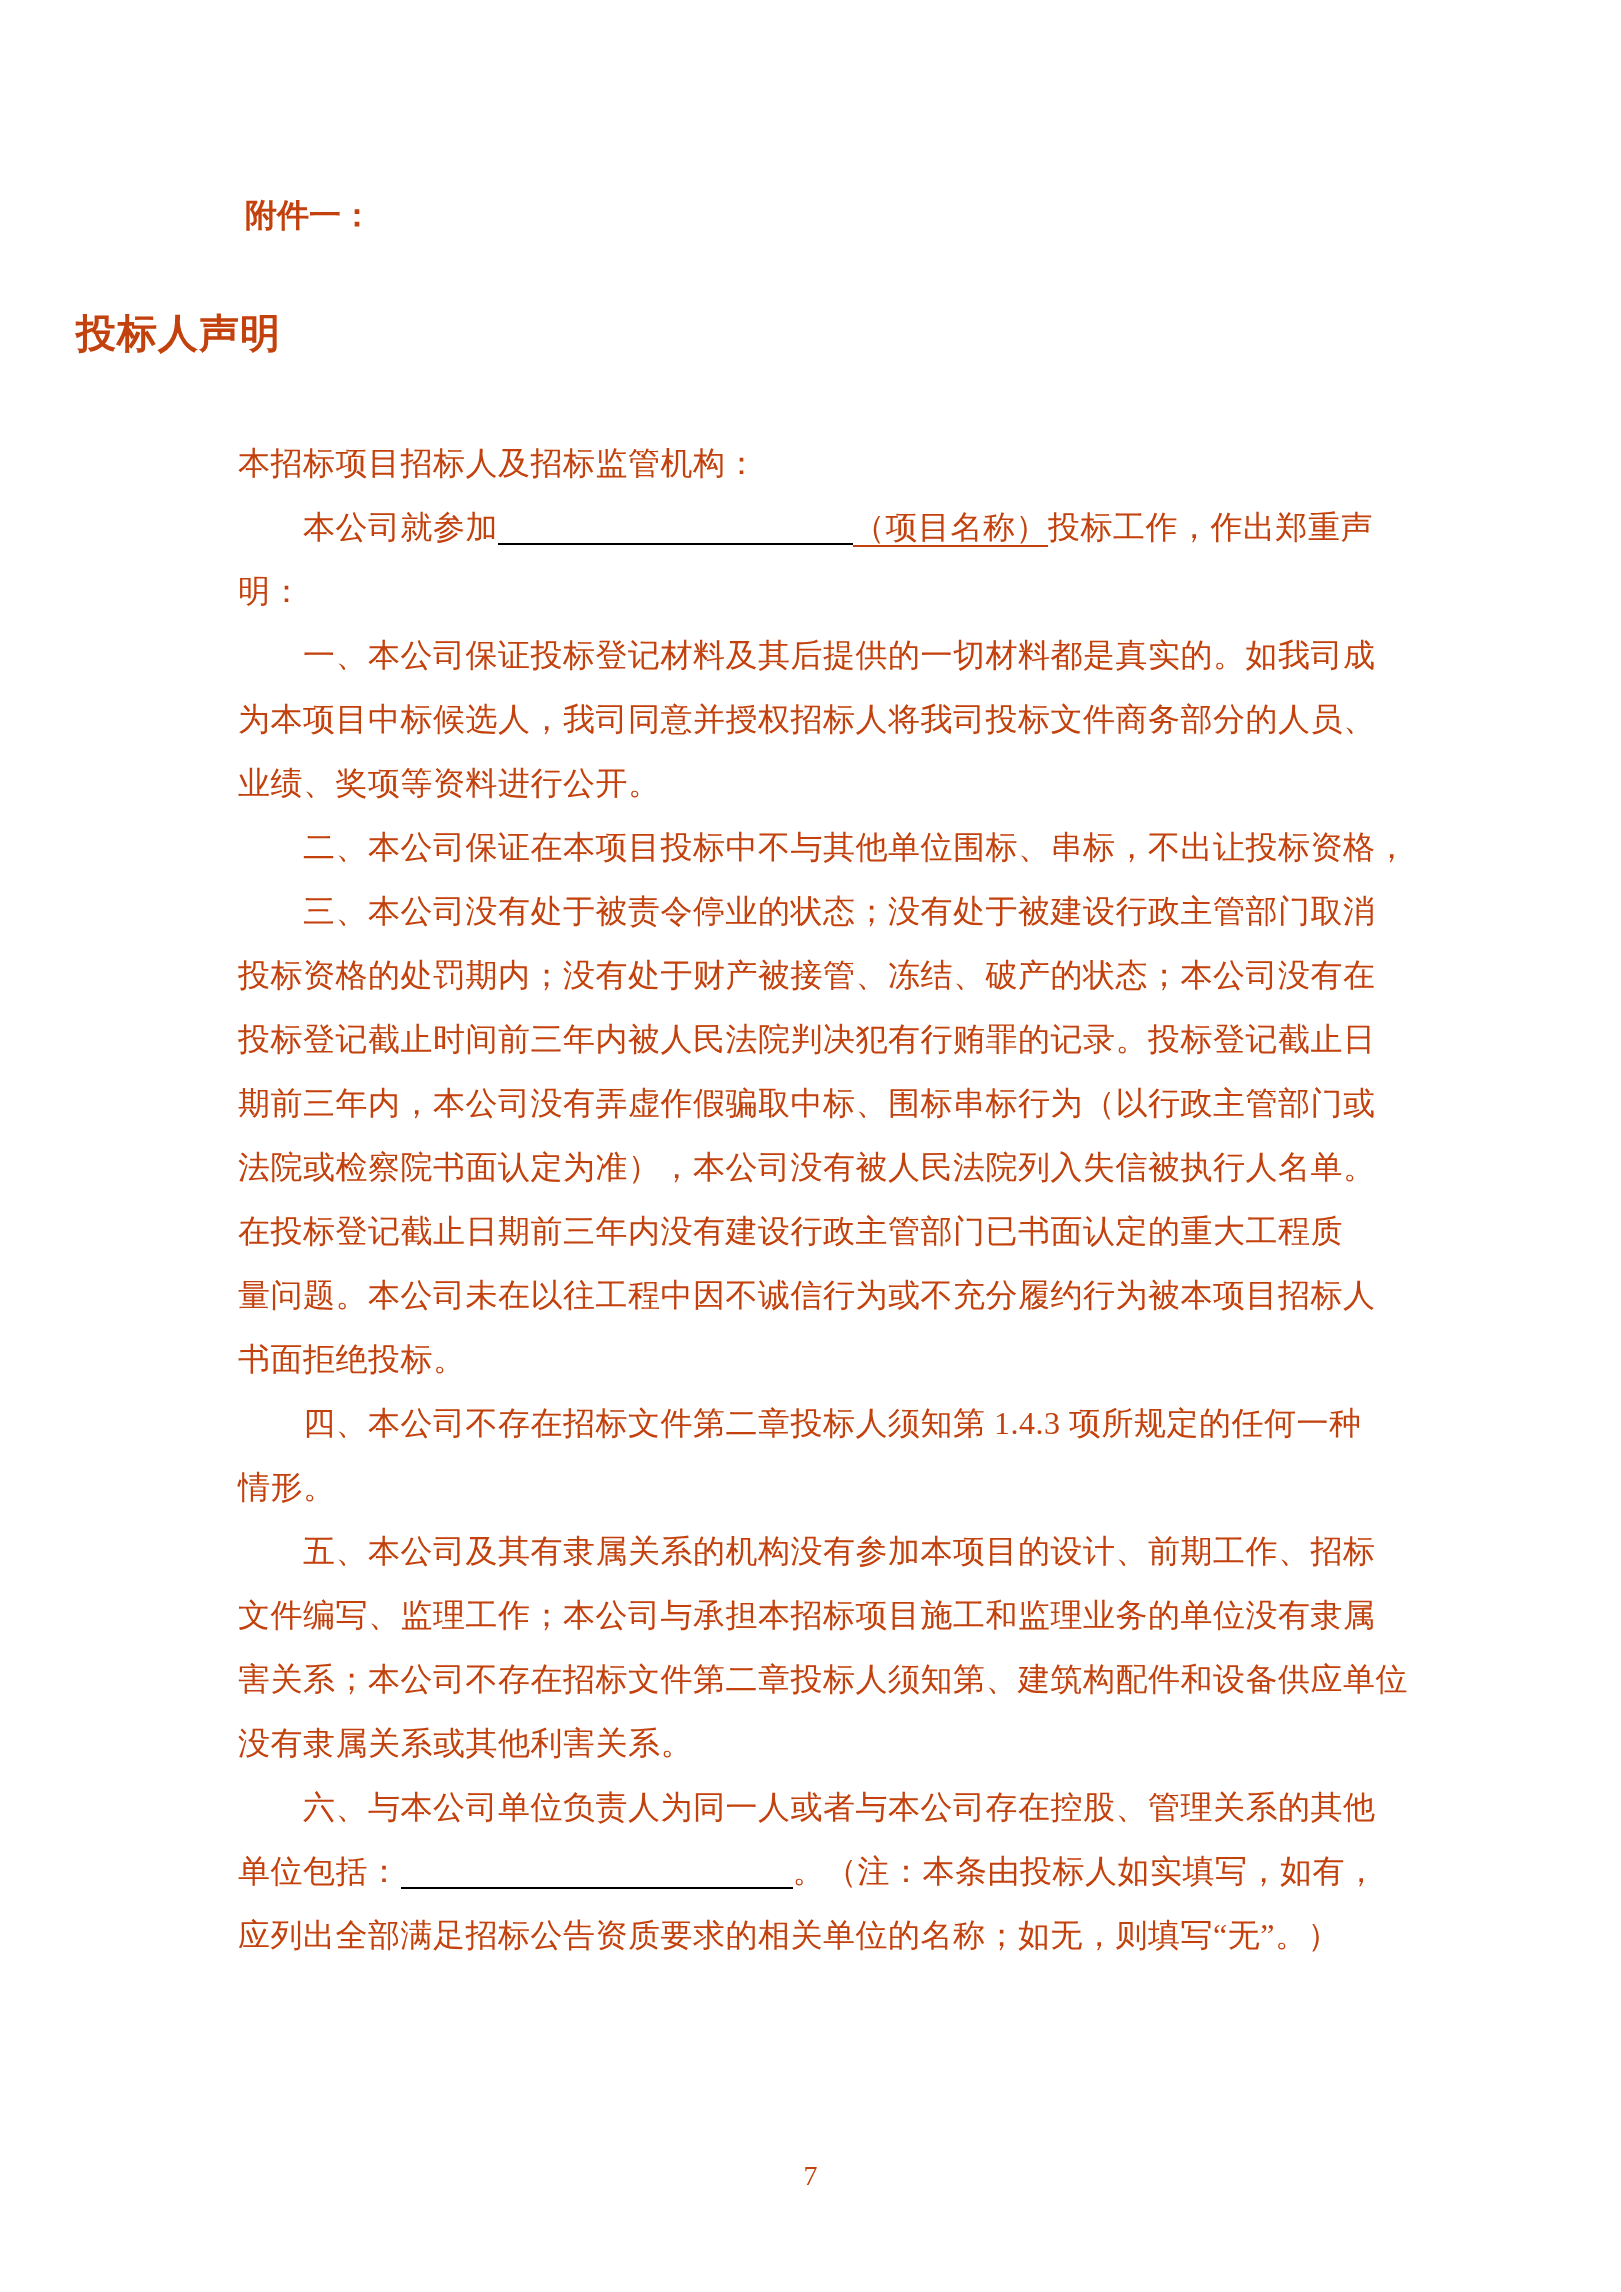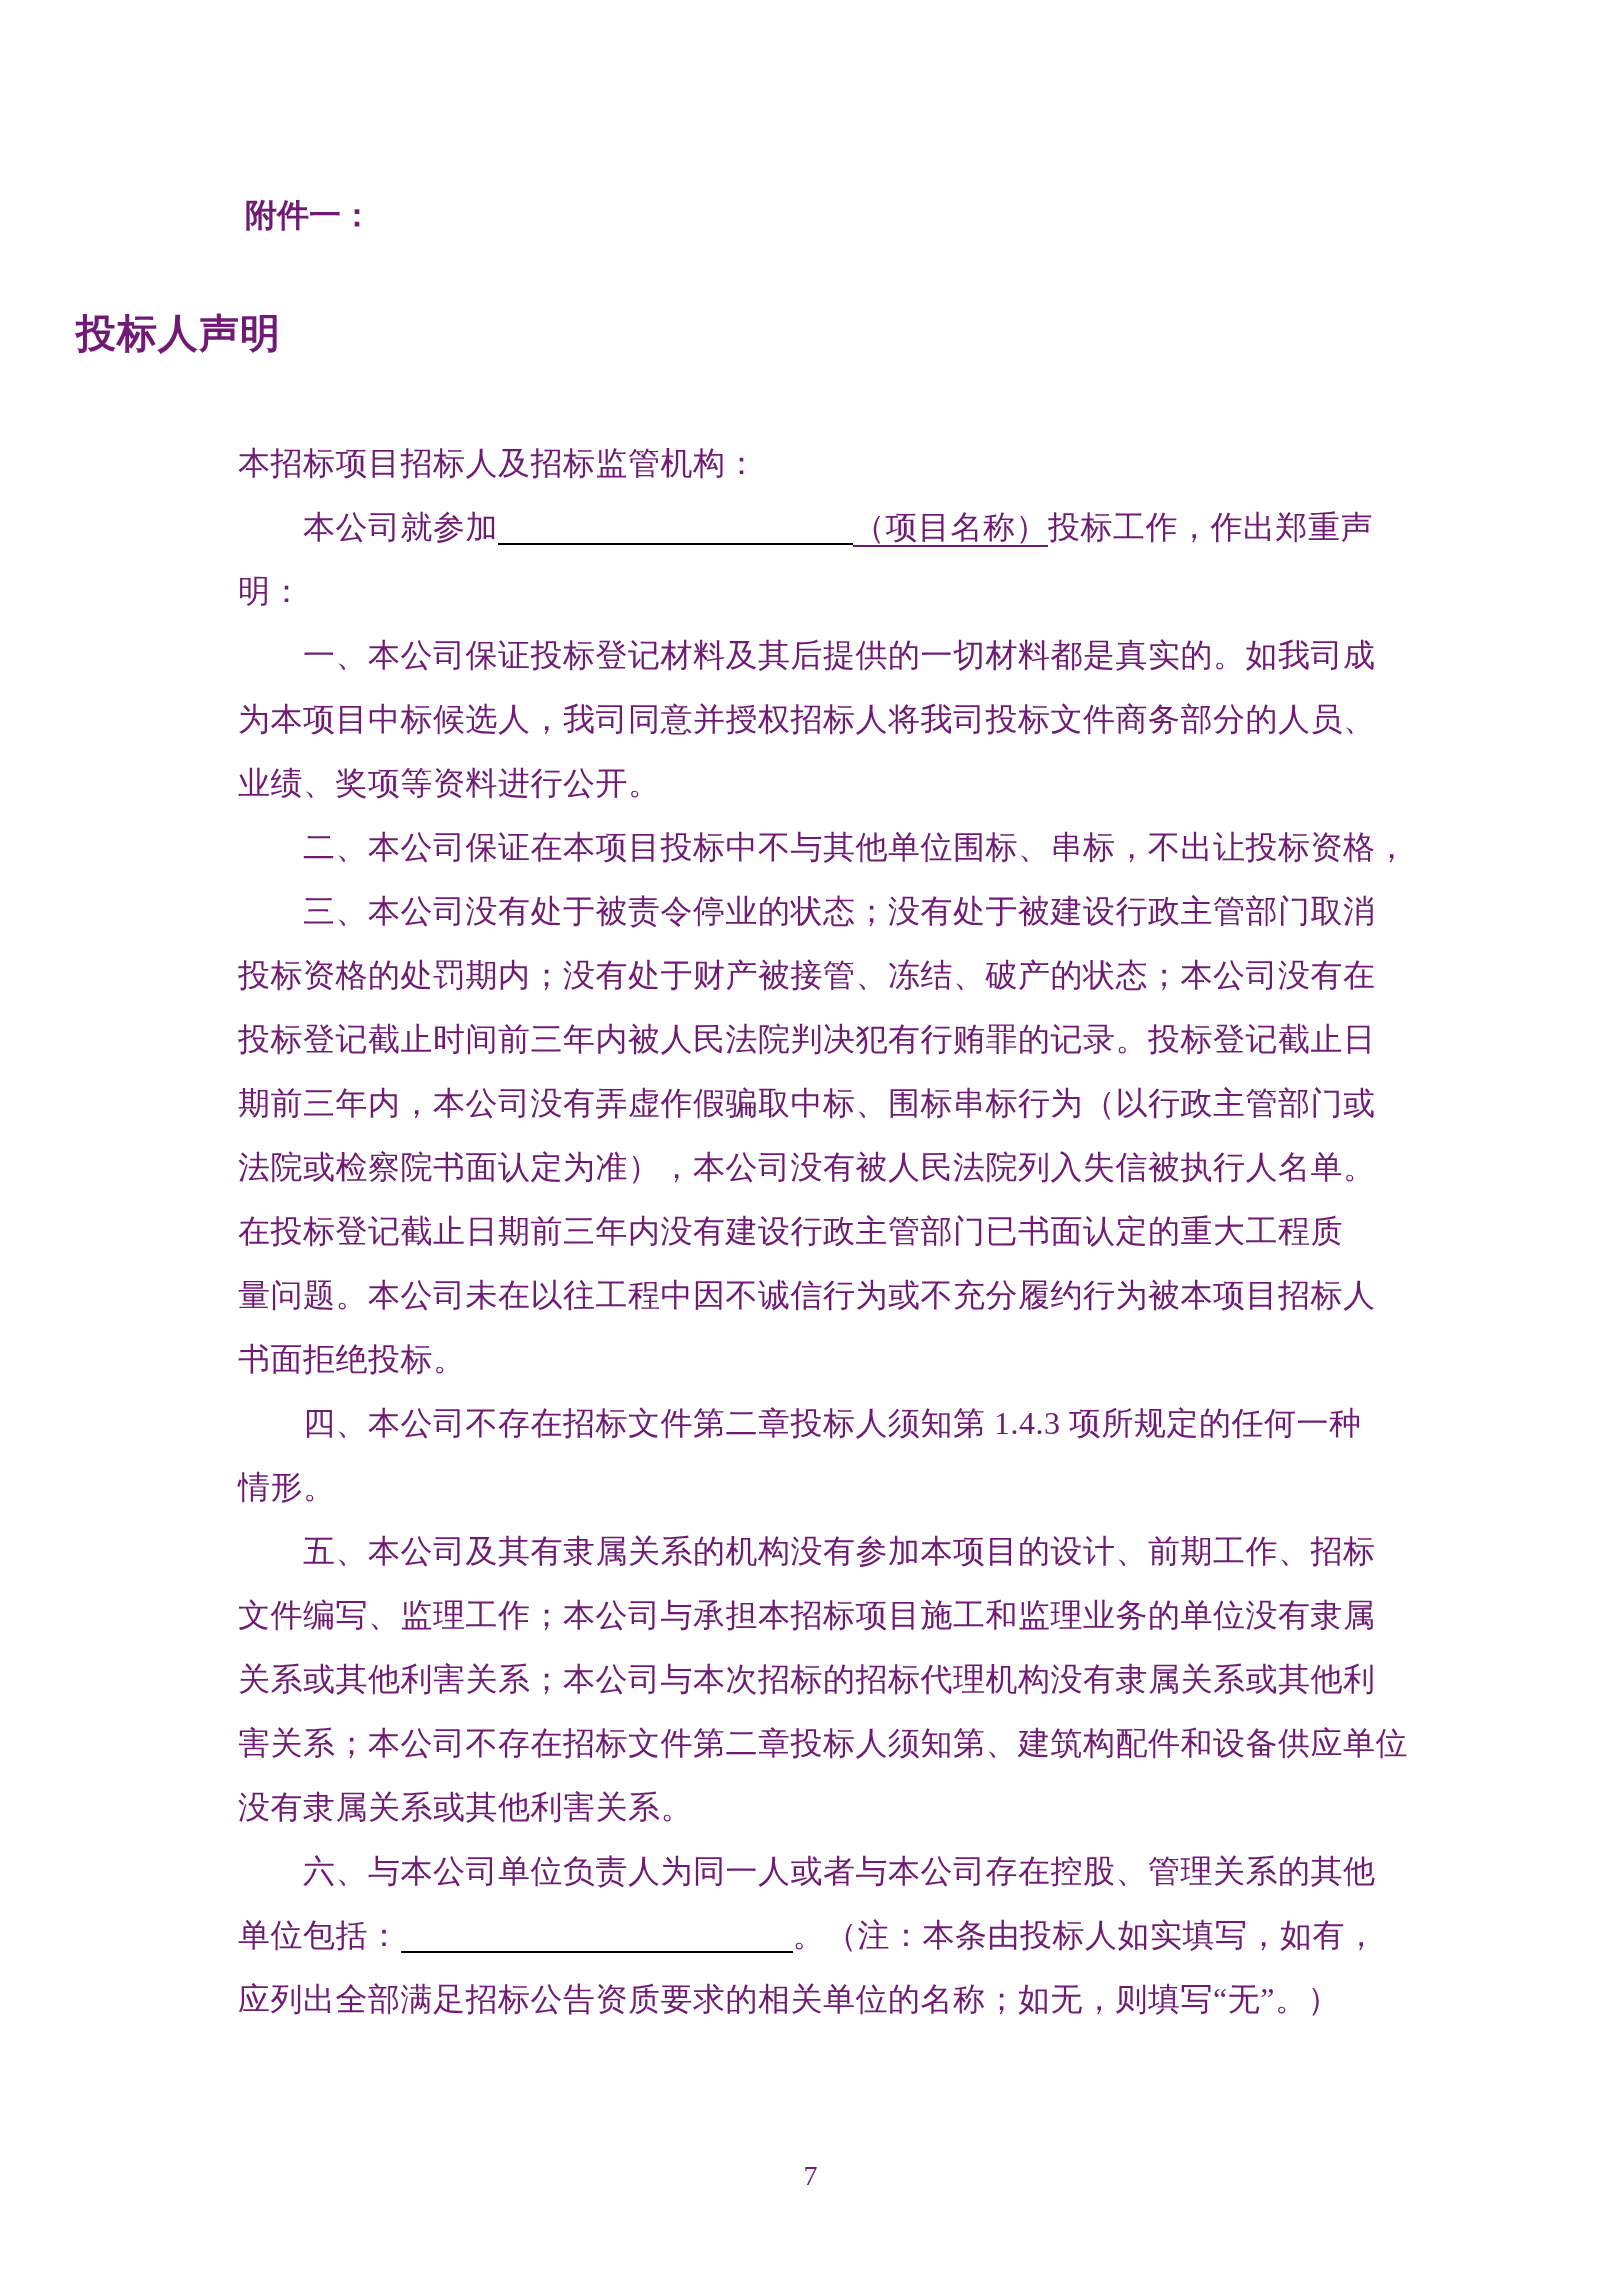--- a/index.html
+++ b/index.html
@@ -5,21 +5,21 @@
   html, body {
     margin: 0;
     padding: 0;
     background: #ffffff;
   }
   .page {
     position: relative;
     width: 1621px;
     height: 2293px;
     background: #ffffff;
-    color: #701a75;
+    color: #c2410c;
     font-family: "Liberation Serif", "DejaVu Serif", serif;
     overflow: hidden;
   }
   .attachment-label {
     position: absolute;
     left: 245px;
     top: 192px;
     font-size: 32px;
     font-weight: bold;
     line-height: 47px;
@@ -98,21 +98,20 @@
       <div class="line"><span>投标登记截止时间前三年内被人民法院判决犯有行贿罪的记录。投标登记截止日</span></div>
       <div class="line"><span>期前三年内，本公司没有弄虚作假骗取中标、围标串标行为（以行政主管部门或</span></div>
       <div class="line"><span>法院或检察院书面认定为准），本公司没有被人民法院列入失信被执行人名单。</span></div>
       <div class="line"><span>在投标登记截止日期前三年内没有建设行政主管部门已书面认定的重大工程质</span></div>
       <div class="line"><span>量问题。本公司未在以往工程中因不诚信行为或不充分履约行为被本项目招标人</span></div>
       <div class="line"><span>书面拒绝投标。</span></div>
       <div class="line indent"><span>四、本公司不存在招标文件第二章投标人须知第 1.4.3 项所规定的任何一种</span></div>
       <div class="line"><span>情形。</span></div>
       <div class="line indent"><span>五、本公司及其有隶属关系的机构没有参加本项目的设计、前期工作、招标</span></div>
       <div class="line"><span>文件编写、监理工作；本公司与承担本招标项目施工和监理业务的单位没有隶属</span></div>
-      <div class="line"><span>关系或其他利害关系；本公司与本次招标的招标代理机构没有隶属关系或其他利</span></div>
       <div class="line"><span>害关系；本公司不存在招标文件第二章投标人须知第、建筑构配件和设备供应单位</span></div>
       <div class="line"><span>没有隶属关系或其他利害关系。</span></div>
       <div class="line indent"><span>六、与本公司单位负责人为同一人或者与本公司存在控股、管理关系的其他</span></div>
       <div class="line"><span>单位包括：</span><span class="blank b2"></span><span>。（注：本条由投标人如实填写，如有，</span></div>
       <div class="line"><span>应列出全部满足招标公告资质要求的相关单位的名称；如无，则填写“无”。）</span></div>
     </div>
 
   <div class="page-number">7</div>
 </div>
 

